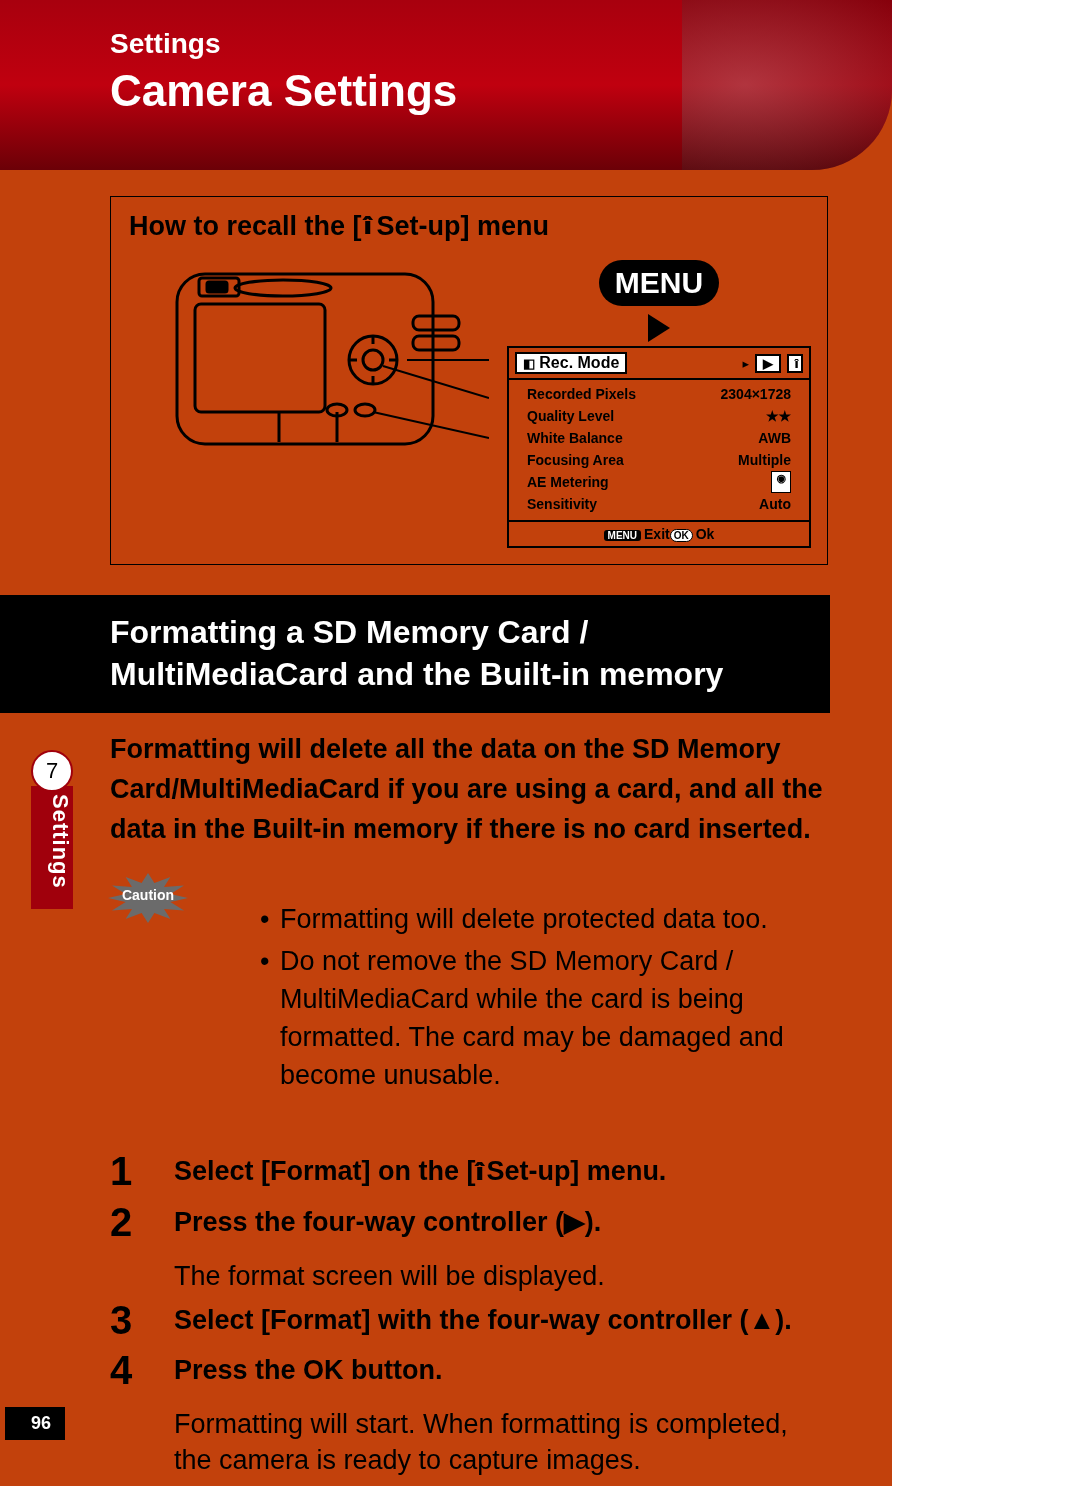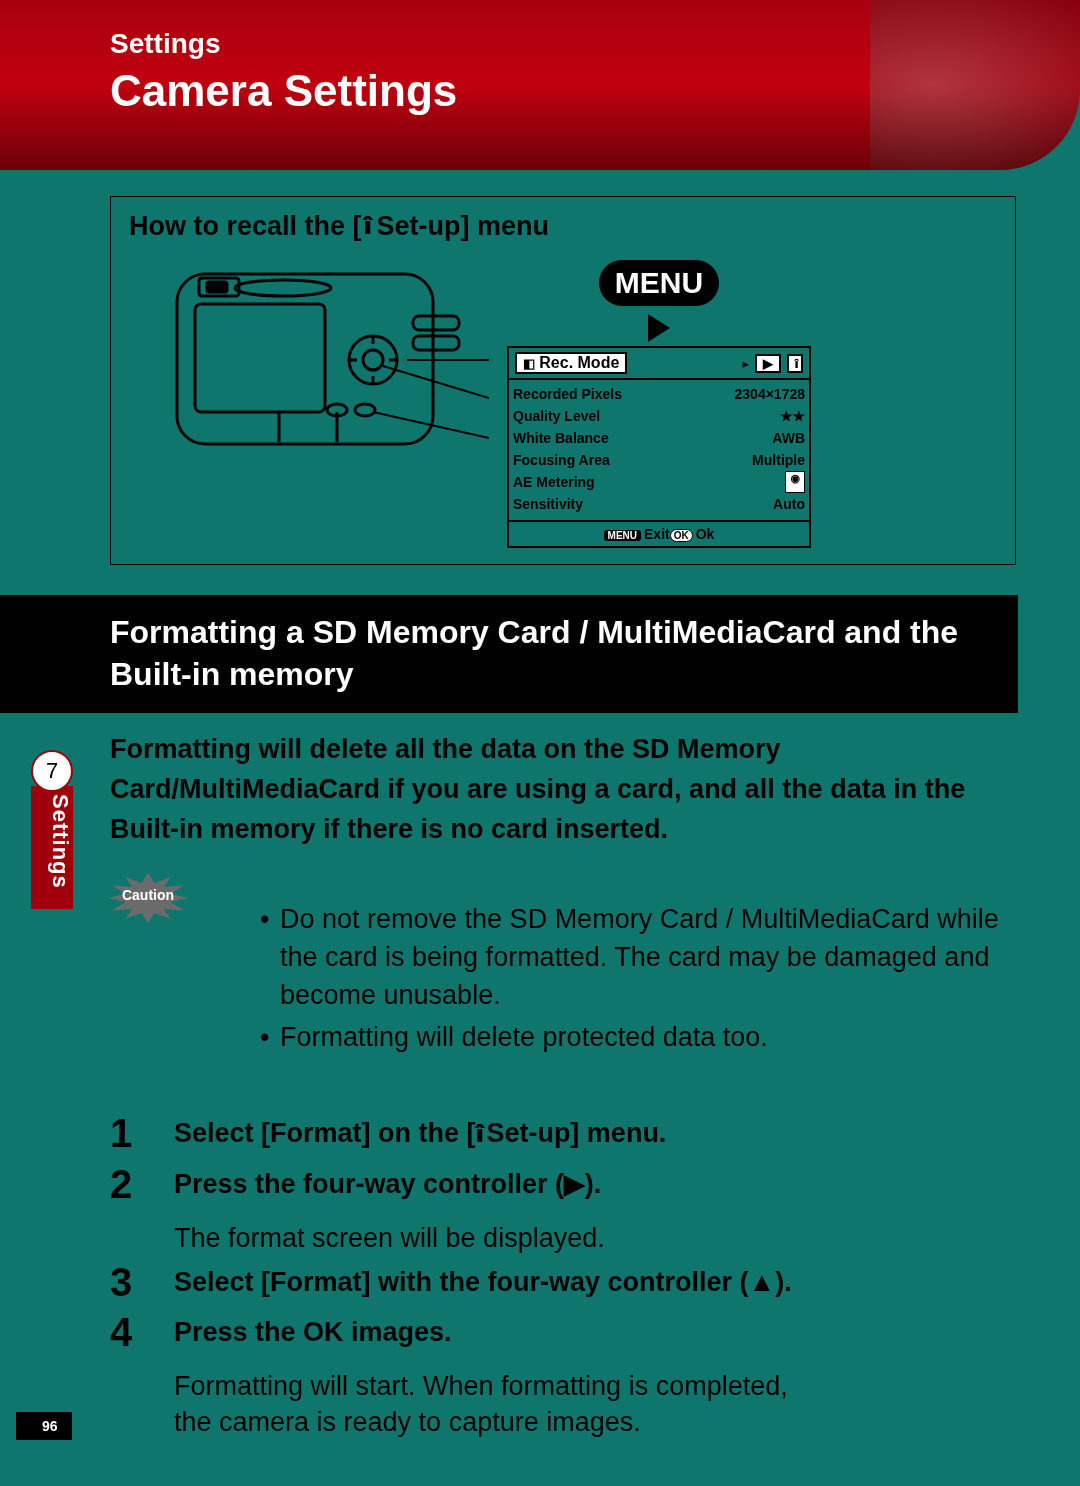--- a/index.html
+++ b/index.html
@@ -6,23 +6,23 @@
     margin: 0;
     padding: 0;
     width: 1080px;
     height: 1486px;
     background: #fff;
     font-family: Arial, Helvetica, sans-serif;
     color: #000;
   }
   .page {
     position: relative;
-    width: 1080px;
+    width: 892px;
     height: 1486px;
-    background: #0f766e;
+    background: #c2410c;
     overflow: hidden;
   }
 
   
   .banner {
     position: relative;
     width: 100%;
     height: 170px;
     background: linear-gradient(#a8000e 0%, #c0000f 50%, #6b0007 100%);
     border-bottom-right-radius: 80px;
@@ -130,21 +130,21 @@
     border: 2px solid #000;
     padding: 0 6px;
     display: inline-flex;
     align-items: center;
     gap: 4px;
     background: #fff;
     font-weight: bold;
   }
   .menu-screen .icon-sm { font-size: 13px; }
   .menu-screen .spacer { flex: 1; }
-  .menu-screen .rows { padding: 3px 4px 5px; }
+  .menu-screen .rows { padding: 3px 18px 5px; }
   .menu-screen .row {
     display: flex;
     justify-content: space-between;
     font-weight: bold;
     font-size: 14px;
     line-height: 22px;
   }
   .menu-screen .row .v { font-weight: bold; }
   .menu-screen .footer {
     display: flex;
@@ -285,26 +285,26 @@
     border-radius: 0 0 0 0;
     margin: -6px auto 0;
     position: relative;
     z-index: 1;
     letter-spacing: 1px;
   }
 
   
   .page-num-box {
     position: absolute;
-    left: 16px;
+    left: 5px;
     bottom: 46px;
     background: #000;
     color: #fff;
     font-weight: bold;
-    font-size: 14px;
+    font-size: 18px;
     padding: 6px 14px 6px 26px;
   }
 </style>
 </head>
 <body>
 <div class="page">
 
 <div class="banner">
   <div class="section">Settings</div>
   <div class="title">Camera Settings</div>
@@ -401,22 +401,22 @@
 <div class="black-bar">Formatting a SD Memory Card / MultiMediaCard and the Built-in memory</div>
 
 <div class="body-text">Formatting will delete all the data on the SD Memory Card/MultiMediaCard if you are using a card, and all the data in the Built-in memory if there is no card inserted.</div>
 
 <div class="caution-row">
   <div class="caution-badge">
     <span class="burst"></span>
     <span class="label">Caution</span>
   </div>
   <ul class="caution-list">
+    <li>Formatting will delete protected data too.</li>
     <li>Do not remove the SD Memory Card / MultiMediaCard while the card is being formatted. The card may be damaged and become unusable.</li>
-    <li>Formatting will delete protected data too.</li>
   </ul>
 </div>
 
 <div class="steps">
 
   <div class="step-row">
     <div class="step-num">1</div>
     <div class="step-body">
       <div class="step-title">
         <span>Select [Format] on the [</span><span class="toolicon">îî</span><span> Set-up] menu.</span>
@@ -435,21 +435,21 @@
   <div class="step-row">
     <div class="step-num">3</div>
     <div class="step-body">
       <div class="step-title">Select [Format] with the four-way controller (▲).</div>
     </div>
   </div>
 
   <div class="step-row">
     <div class="step-num">4</div>
     <div class="step-body">
-      <div class="step-title">Press the OK images.</div>
+      <div class="step-title">Press the OK button.</div>
       <div class="step-desc" style="white-space:pre-line;">Formatting will start. When formatting is completed,
 the camera is ready to capture images.</div>
     </div>
   </div>
 
 </div>
 
 <div class="side-wrap">
   <div class="side-circle">7</div>
   <div class="side-tab">Settings</div>

